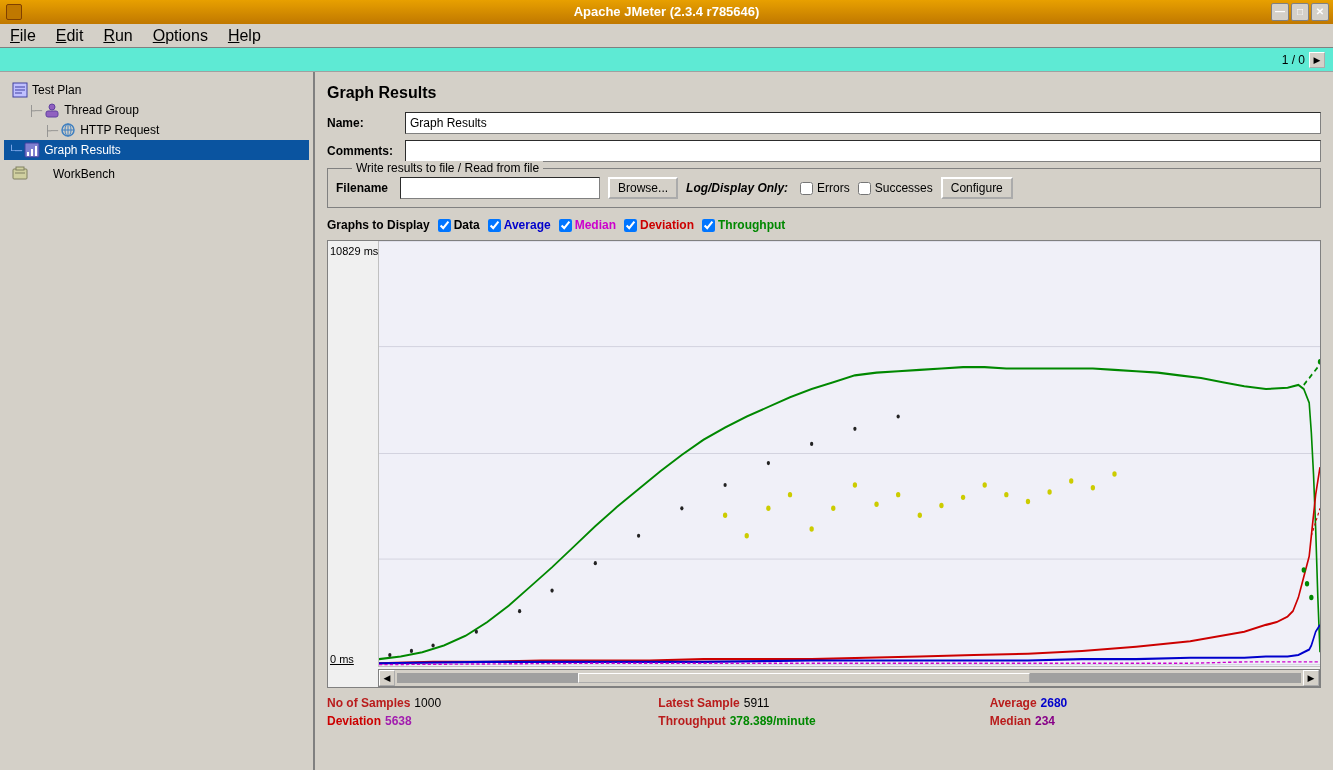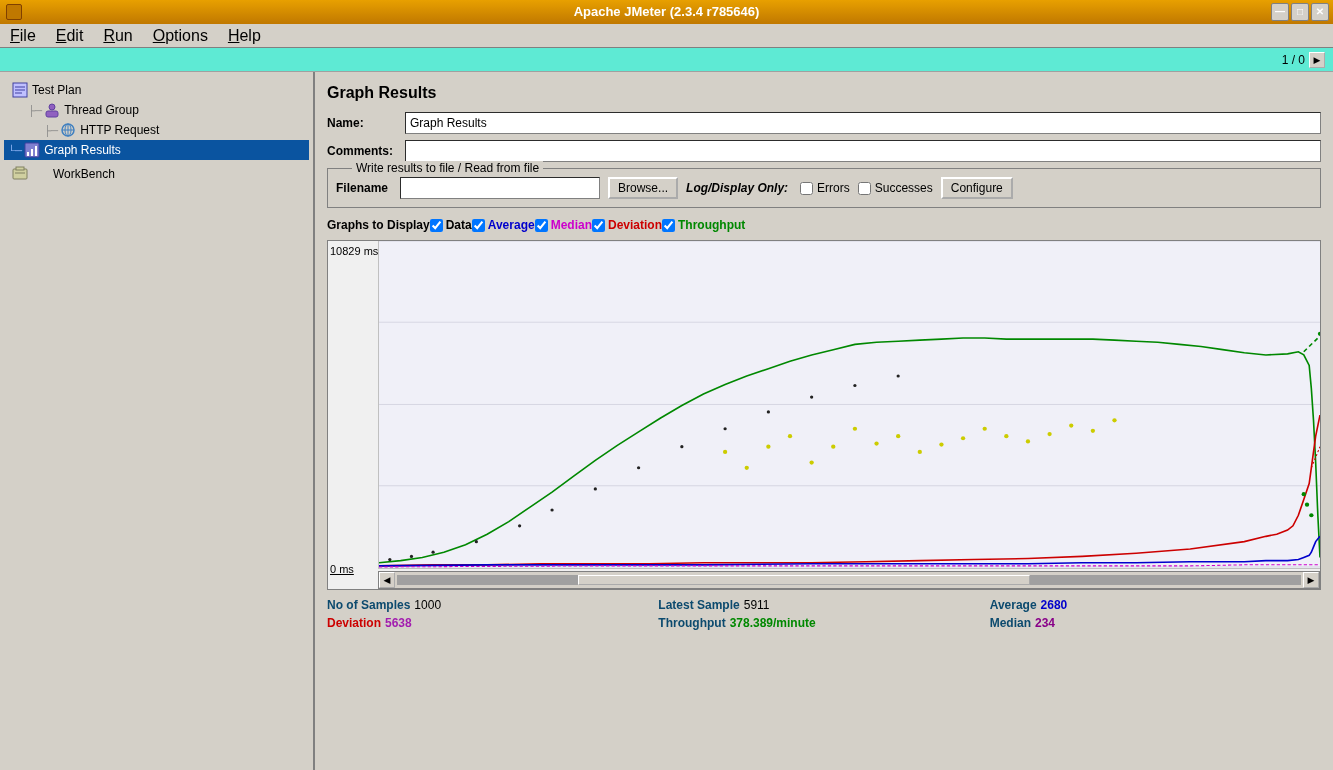--- a/index.html
+++ b/index.html
@@ -198,47 +198,48 @@
       align-items: center;
       gap: 4px;
     }
     .checkbox-group input { width: 13px; height: 13px; }
     .log-display-label { font-size: 12px; font-weight: bold; margin-right: 4px; font-style: italic; }
 
     
     .graphs-display-row {
       display: flex;
       align-items: center;
+      gap: 8px;
       margin-bottom: 8px;
       font-size: 12px;
     }
     .graphs-display-row .label { font-weight: bold; }
     .check-item {
       display: flex;
       align-items: center;
       gap: 3px;
     }
     .check-item input { width: 13px; height: 13px; }
 
     
     .graph-container {
       border: 1px solid #808080;
       background: #f0f0f0;
       position: relative;
-      height: 350px;
+      height: 448px;
       margin-bottom: 8px;
     }
     .graph-y-label {
       position: absolute;
       left: 2px;
       font-size: 11px;
       color: #000;
     }
     .graph-y-label.top { top: 4px; }
-    .graph-y-label.bottom { bottom: 14px; text-decoration: underline; }
+    .graph-y-label.bottom { bottom: 22px; text-decoration: underline; }
     .graph-canvas {
       position: absolute;
       left: 50px;
       top: 0;
       right: 0;
       bottom: 20px;
       background: #f0f0f8;
       border-left: 1px solid #c0c0c0;
       border-bottom: 1px solid #c0c0c0;
     }
@@ -288,21 +289,21 @@
       font-size: 12px;
       margin-bottom: 4px;
       align-items: center;
     }
     .stat-item {
       flex: 1;
       display: flex;
       gap: 4px;
       align-items: center;
     }
-    .stat-label { font-weight: bold; color: #0c4a6e; }
+    .stat-label { font-weight: bold; color: #b91c1c; }
     .stat-value-black { color: #000; }
     .stat-value-blue { color: #0000cc; font-weight: bold; }
     .stat-value-red { color: #a21caf; font-weight: bold; }
     .stat-value-green { color: #008800; font-weight: bold; }
     .stat-value-purple { color: #880088; font-weight: bold; }
 
     
     .color-black { color: #000; font-weight: bold; }
     .color-blue { color: #0000cc; font-weight: bold; }
     .color-magenta { color: #cc00cc; font-weight: bold; }

